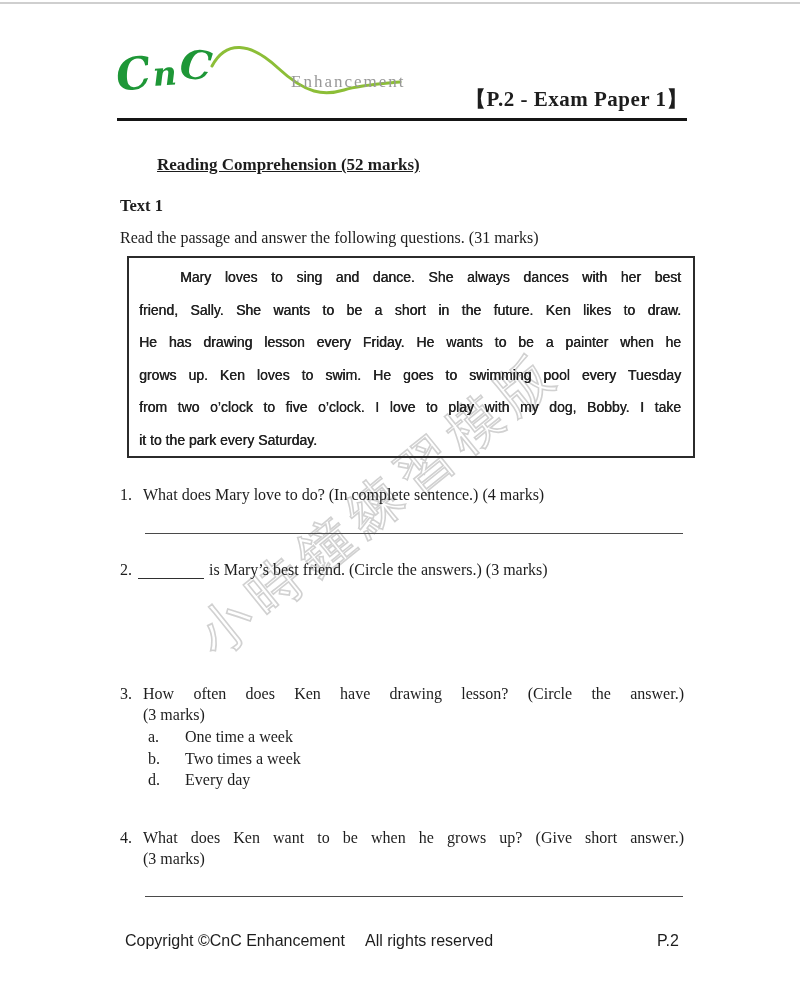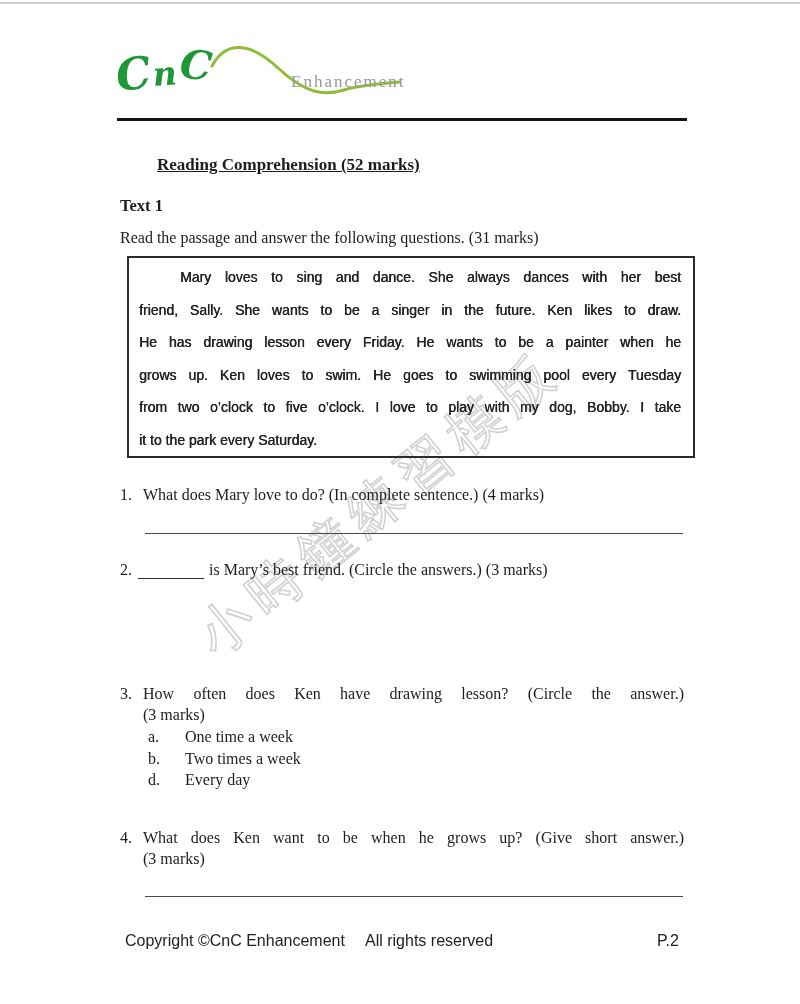--- a/index.html
+++ b/index.html
@@ -85,29 +85,30 @@
 
   <div class="watermark">小時鐘練習模版</div>
 
   <div class="logo-cnc">
     <span class="c1">C</span><span class="n1">n</span><span class="c2">C</span>
   </div>
   <svg class="logo-wave" width="220" height="62" viewBox="0 0 220 62">
     <path d="M14,30 C28,4 52,6 80,32 C108,58 126,60 146,54 C162,49 180,48 202,46" fill="none" stroke="#8cbe37" stroke-width="3" stroke-linecap="round"></path>
   </svg>
   <div class="logo-sub">Enhancement</div>
+  <div class="hdr-title">【P.2 - Exam Paper 1】</div>
   <div class="hdr-rule"></div>
 
   <div class="sec-heading">Reading Comprehension (52 marks)</div>
   <div class="text1">Text 1</div>
   <div class="instruction">Read the passage and answer the following questions. (31 marks)</div>
 
   <div class="passage-box">
     <div class="pline first">Mary loves to sing and dance. She always dances with her best</div>
-    <div class="pline">friend, Sally. She wants to be a singer in the future. Ken likes to draw.</div>
+    <div class="pline">friend, Sally. She wants to be a short in the future. Ken likes to draw.</div>
     <div class="pline">He has drawing lesson every Friday. He wants to be a painter when he</div>
     <div class="pline">grows up. Ken loves to swim. He goes to swimming pool every Tuesday</div>
     <div class="pline">from two o’clock to five o’clock. I love to play with my dog, Bobby. I take</div>
     <div class="pline last">it to the park every Saturday.</div>
   </div>
 
   <div class="qrow" style="top:486px;">
     <span class="qnum">1.</span>
     <span class="qtext">What does Mary love to do? (In complete sentence.) (4 marks)</span>
   </div>

